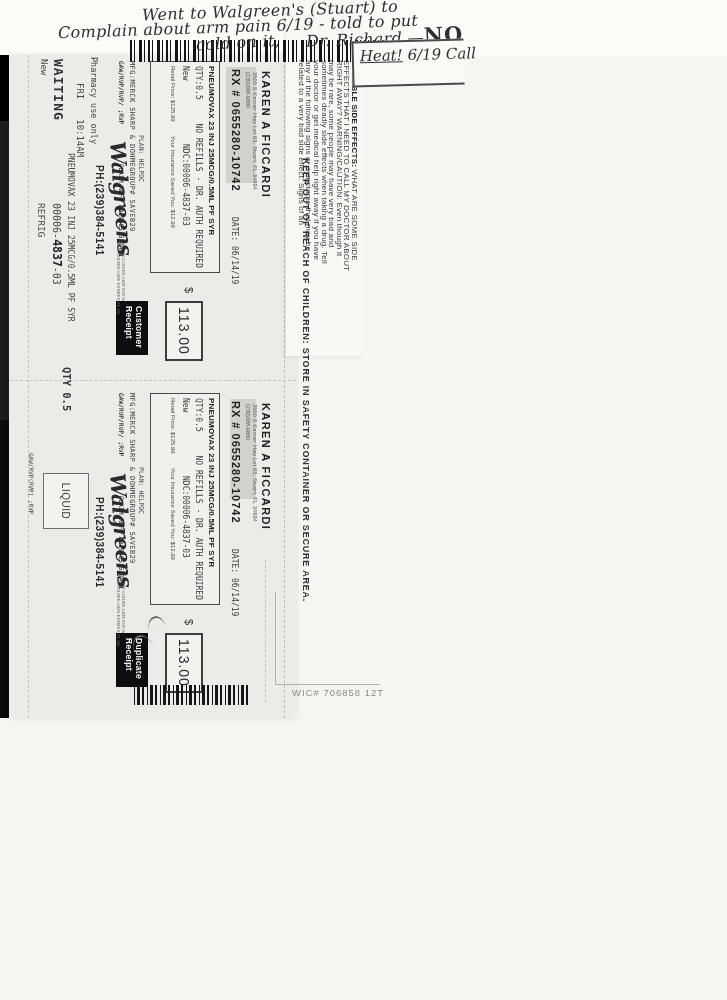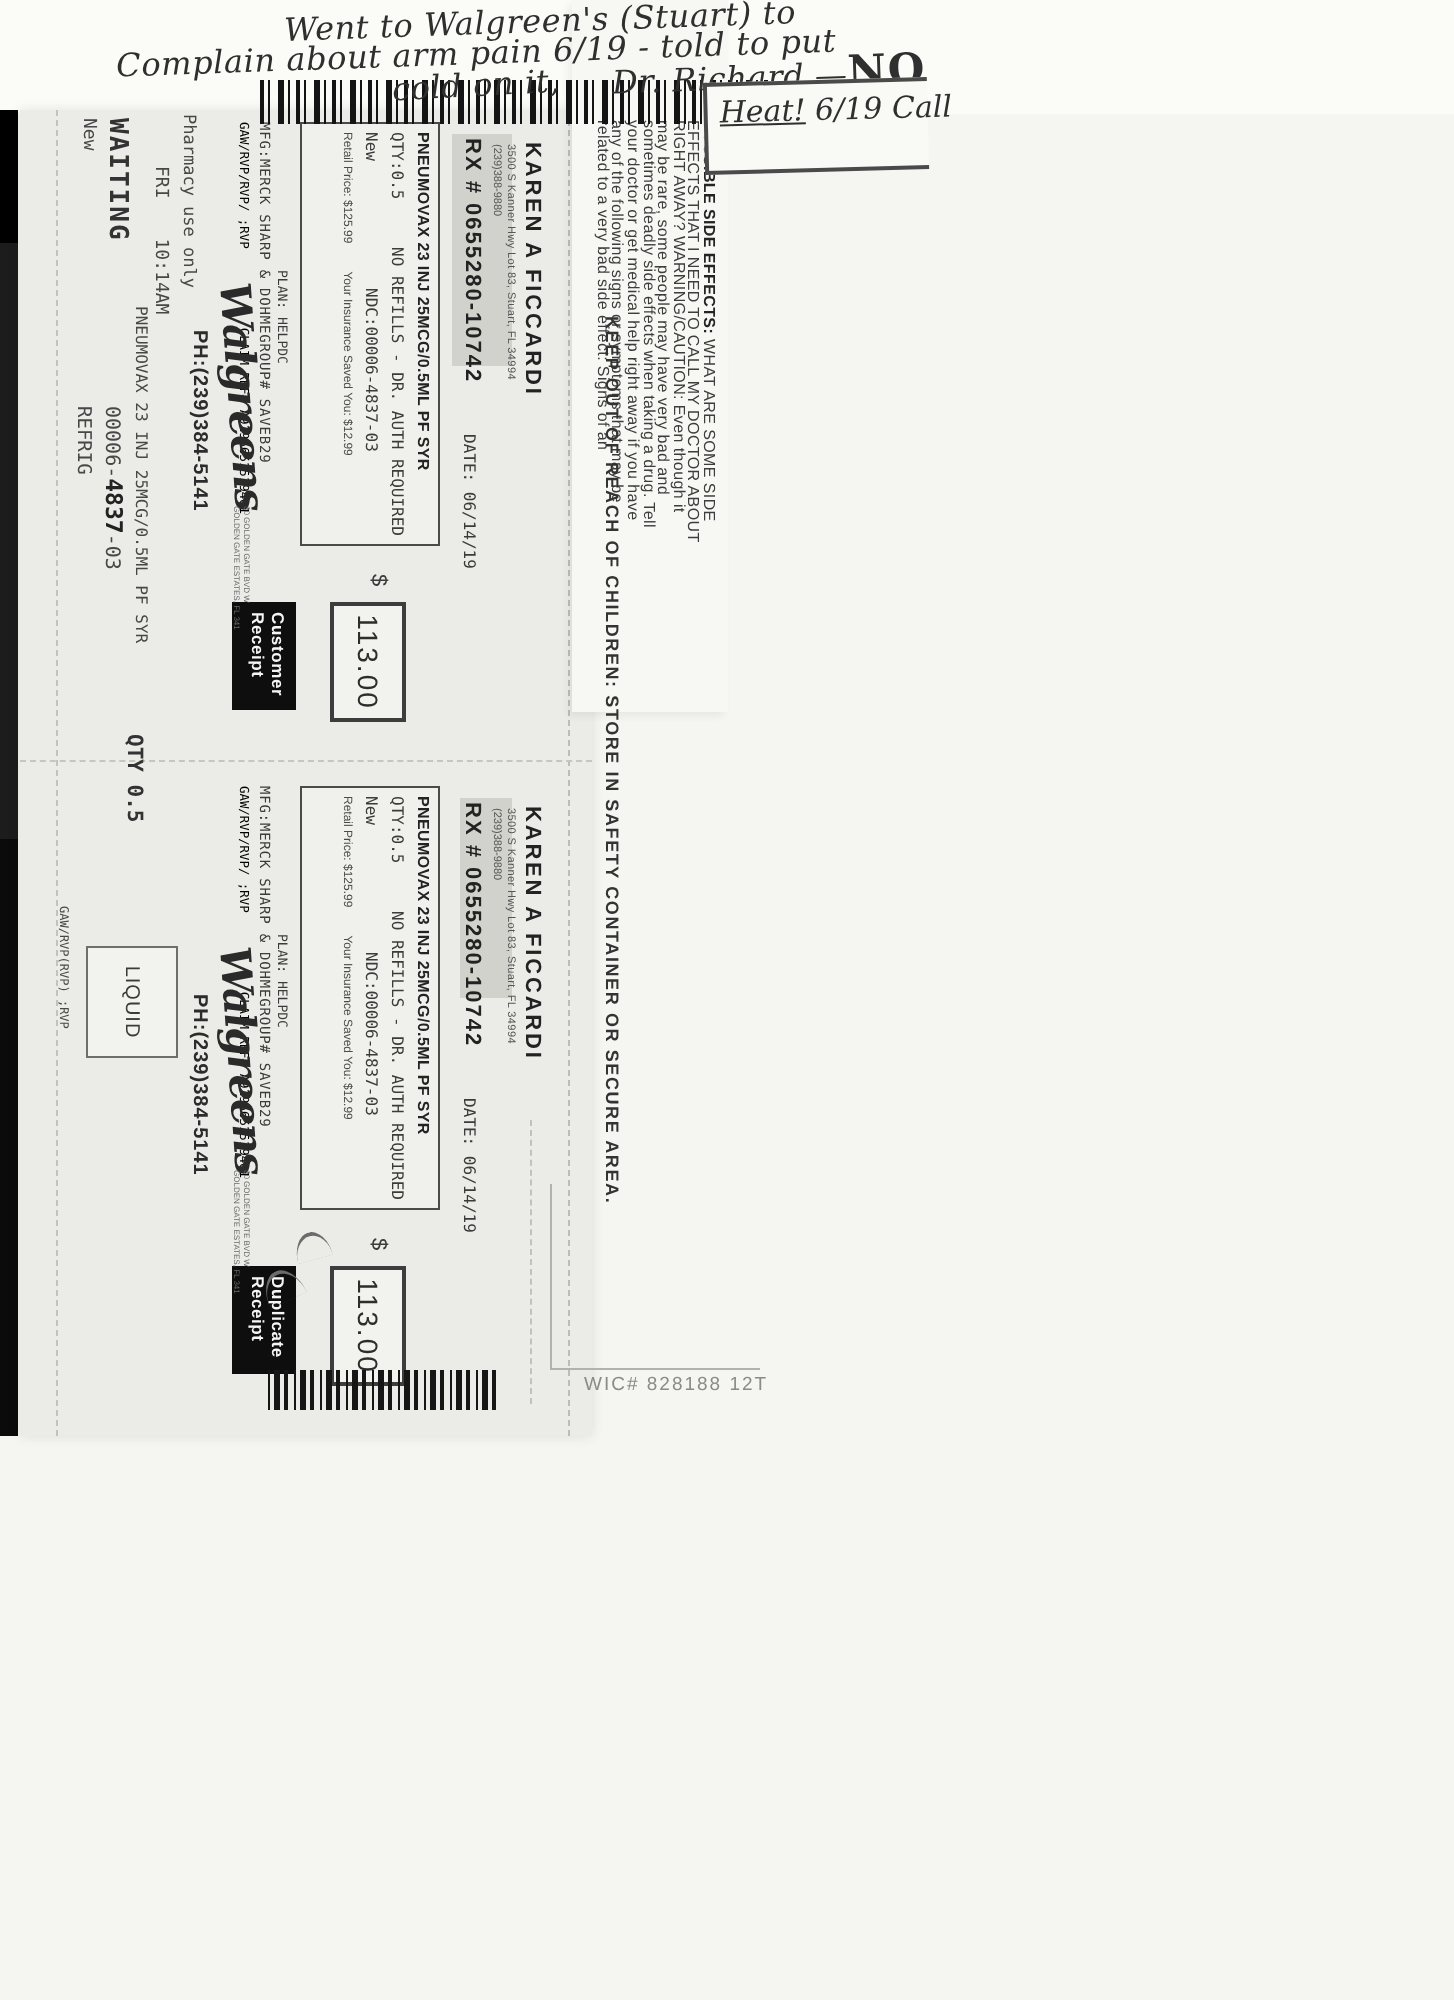--- a/index.html
+++ b/index.html
@@ -206,17 +206,17 @@
   <div class="abs hw hw4">
     <span>Dr. Richard —</span><span class="hw-no">NO</span>
   </div>
   <div class="abs heat-box">
     <div class="heat-text">
       <span class="heat-word">Heat!</span><span> 6/19 Call</span>
     </div>
   </div>
 
   <div class="abs corner"></div>
-  <div class="abs wic">WIC# 828188    12T</div>
+  <div class="abs wic">WIC# 706858    12T</div>
   <div class="abs arc arc1"></div>
   <div class="abs arc arc2"></div>
 
 </div>
 
 </body></html>

